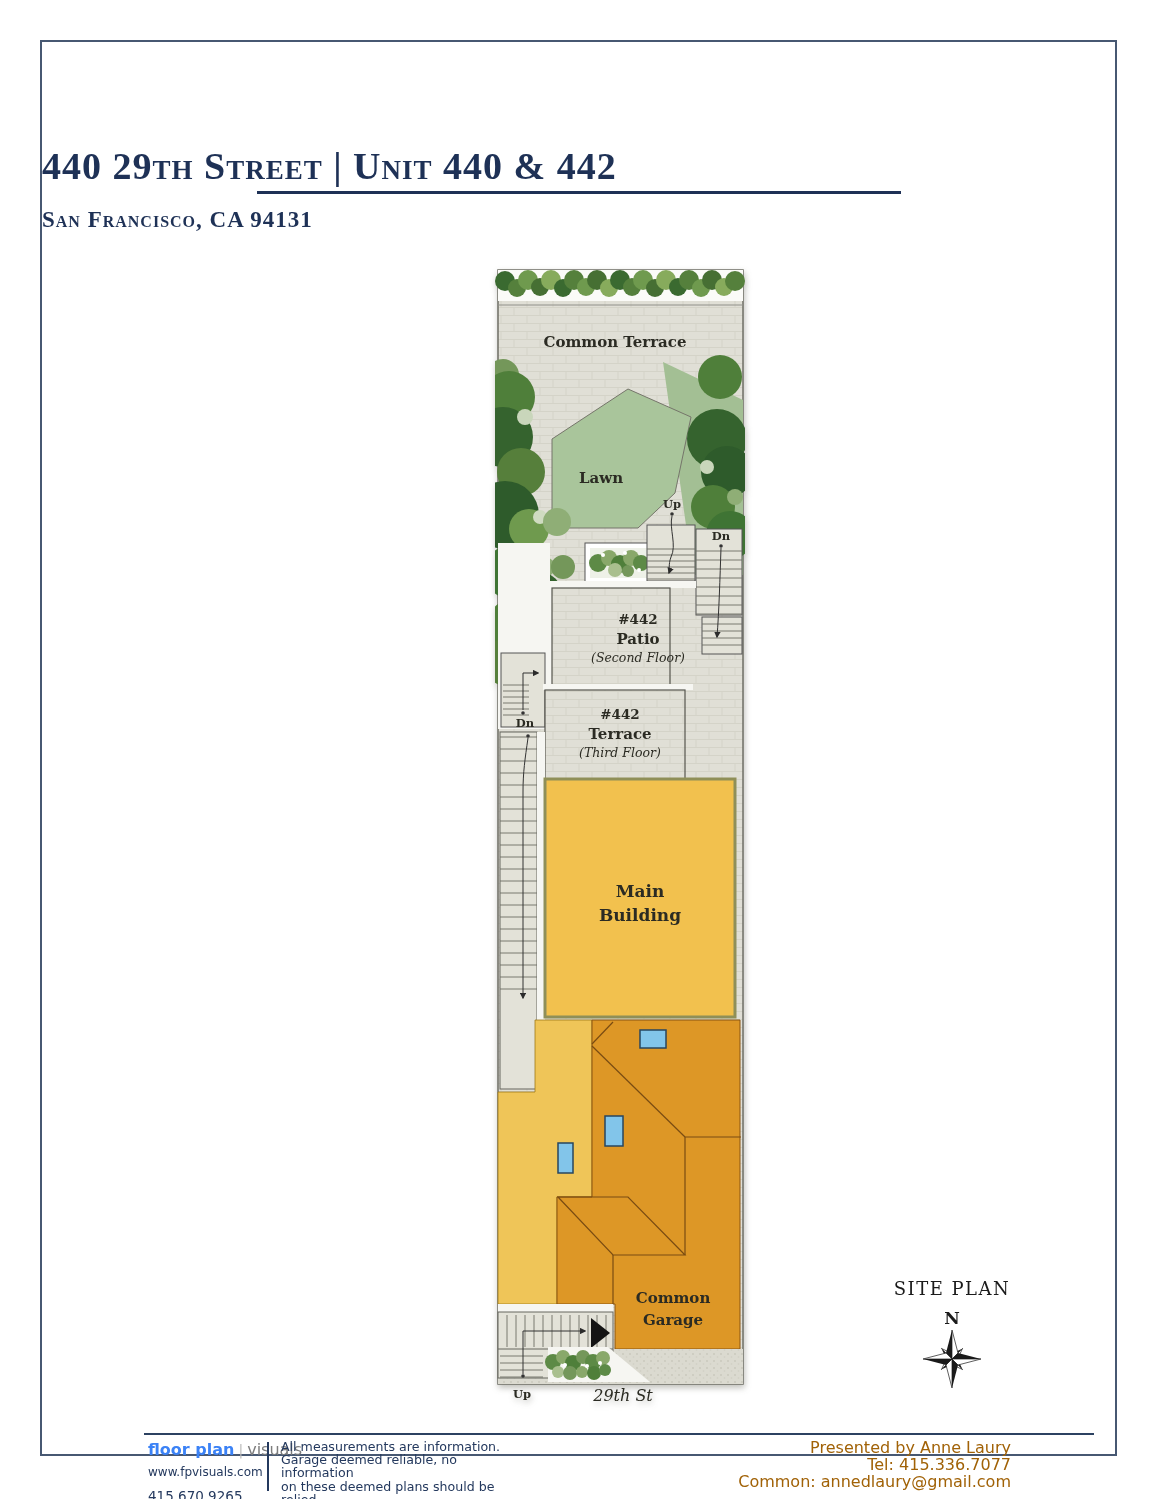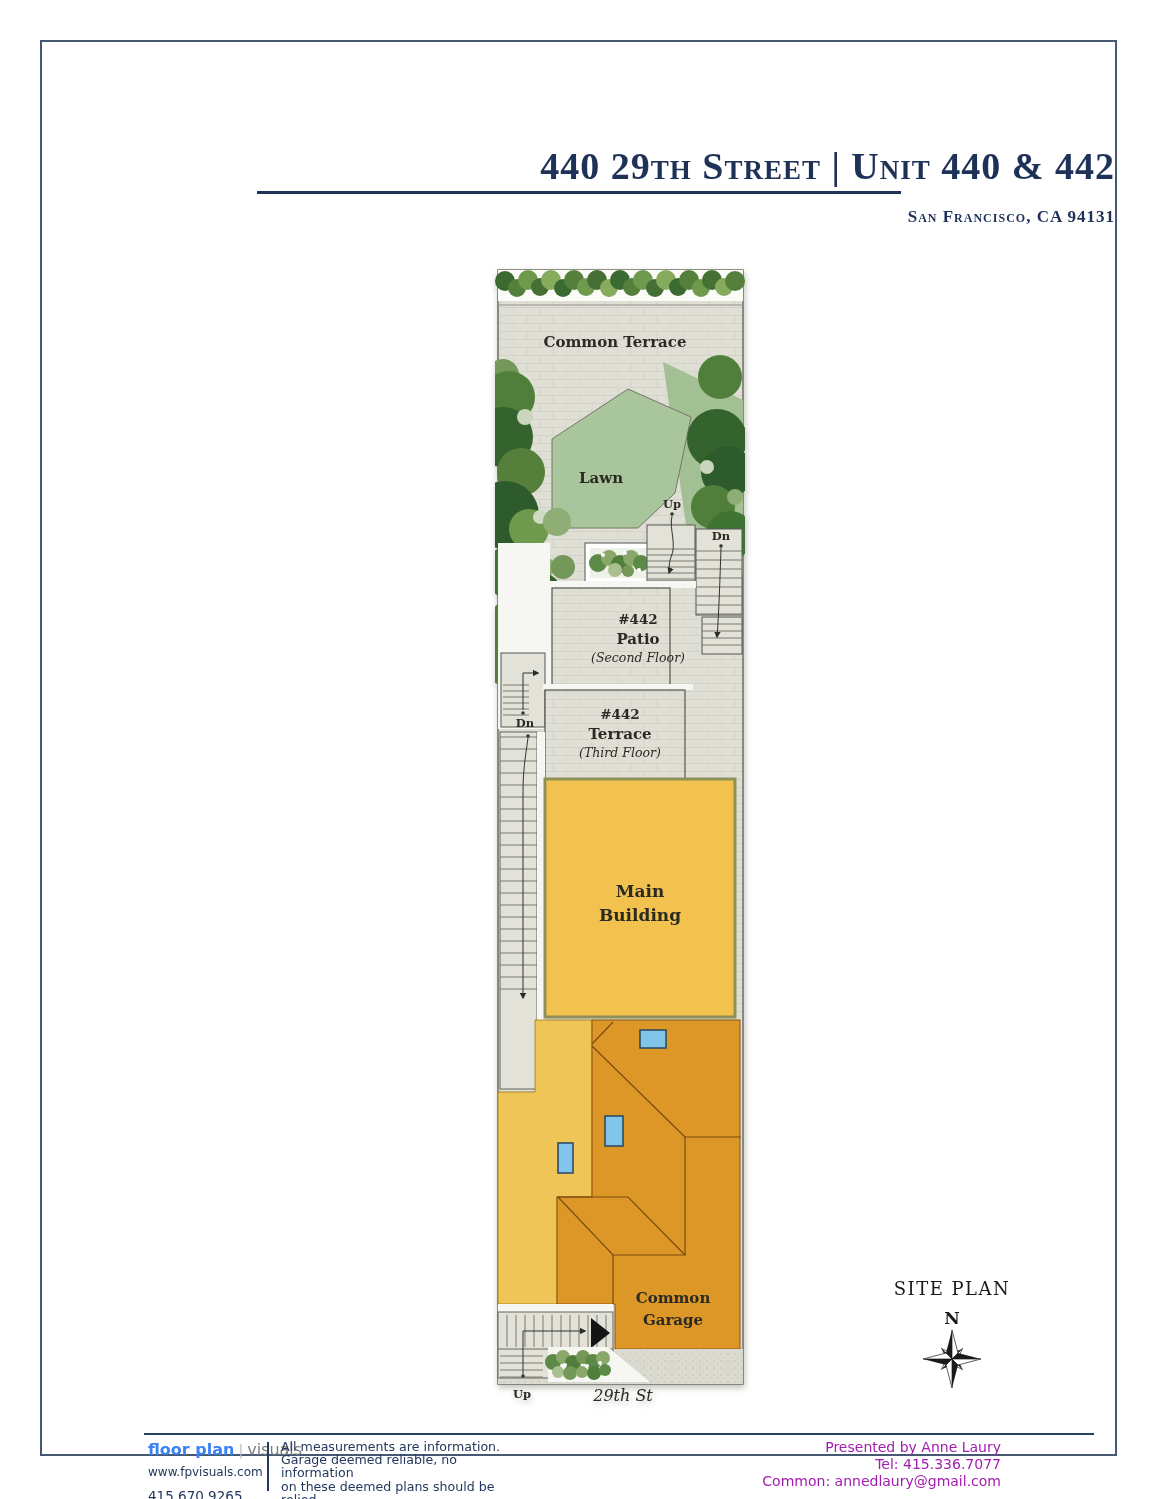--- a/index.html
+++ b/index.html
@@ -1,26 +1,26 @@
 <!DOCTYPE html>
 <html><head>
 <meta charset="utf-8">
 <style>
   html,body{margin:0;padding:0;background:#ffffff;}
   body{width:1159px;height:1499px;position:relative;overflow:hidden;
        font-family:"DejaVu Sans",sans-serif;}
   .frame{position:absolute;left:40px;top:40px;width:1073px;height:1412px;
          border:2px solid #475872;background:#ffffff;}
   
-  .header{position:absolute;left:0;right:0;top:102px;text-align:right;}
+  .header{position:absolute;left:0;right:0;top:102px;text-align:left;}
   .title{margin:0;font-family:"Liberation Serif",serif;font-variant:small-caps;
          font-weight:700;font-size:38px;letter-spacing:1px;color:#1e3156;}
   .title-underline{width:644px;margin:3px auto 0;border-bottom:3px solid #1e3156;}
   .subtitle{margin-top:13px;font-family:"Liberation Serif",serif;font-variant:small-caps;
-            font-weight:700;font-size:17px;letter-spacing:1px;color:#1e3156;}
+            font-weight:700;font-size:23px;letter-spacing:1px;color:#1e3156;}
   
   svg.plan{position:absolute;left:453px;top:225px;
            filter:drop-shadow(1px 3px 3px rgba(70,70,55,.35));}
   svg.plan text{font-family:"DejaVu Serif",serif;text-anchor:middle;fill:#2b2b23;}
   .pl-head{font-size:15px;font-weight:700;}
   .pl-dir{font-size:11.5px;font-weight:700;}
   .pl-unit{font-size:13.5px;font-weight:700;}
   .pl-name{font-size:15px;font-weight:700;}
   .pl-flr{font-size:12.5px;font-style:italic;}
   .pl-bld{font-size:17px;font-weight:700;fill:#4a3413;}
@@ -44,22 +44,22 @@
   .logo-line{white-space:nowrap;}
   .logo-fp{color:#3b82f6;font-weight:700;font-size:16px;}
   .logo-sep{color:#bcbcbc;font-weight:400;font-size:14px;padding:0 4px;}
   .logo-v{color:#7d7d7d;font-weight:400;font-size:16px;}
   .f-web{margin-top:6px;font-size:12px;color:#24395e;}
   .f-phone{margin-top:9px;font-size:13.5px;color:#24395e;}
   .f-divider{position:absolute;left:225px;top:1400px;height:49px;
              border-left:2px solid #24395e;}
   .f-disclaimer{position:absolute;left:239px;top:1398px;width:240px;
                 font-size:12.6px;line-height:13.2px;color:#24395e;}
-  .f-right{position:absolute;right:114px;top:1397px;text-align:right;
-           font-size:14px;line-height:17px;color:#a21caf;}
+  .f-right{position:absolute;right:104px;top:1397px;text-align:right;
+           font-size:16px;line-height:17px;color:#a16207;}
 </style>
 </head>
 <body>
 
 <div class="frame">
 
   <div class="header">
     <h1 class="title">440 29th Street | Unit 440 &amp; 442</h1>
     <div class="title-underline"></div>
     <div class="subtitle">San Francisco, CA 94131</div>

